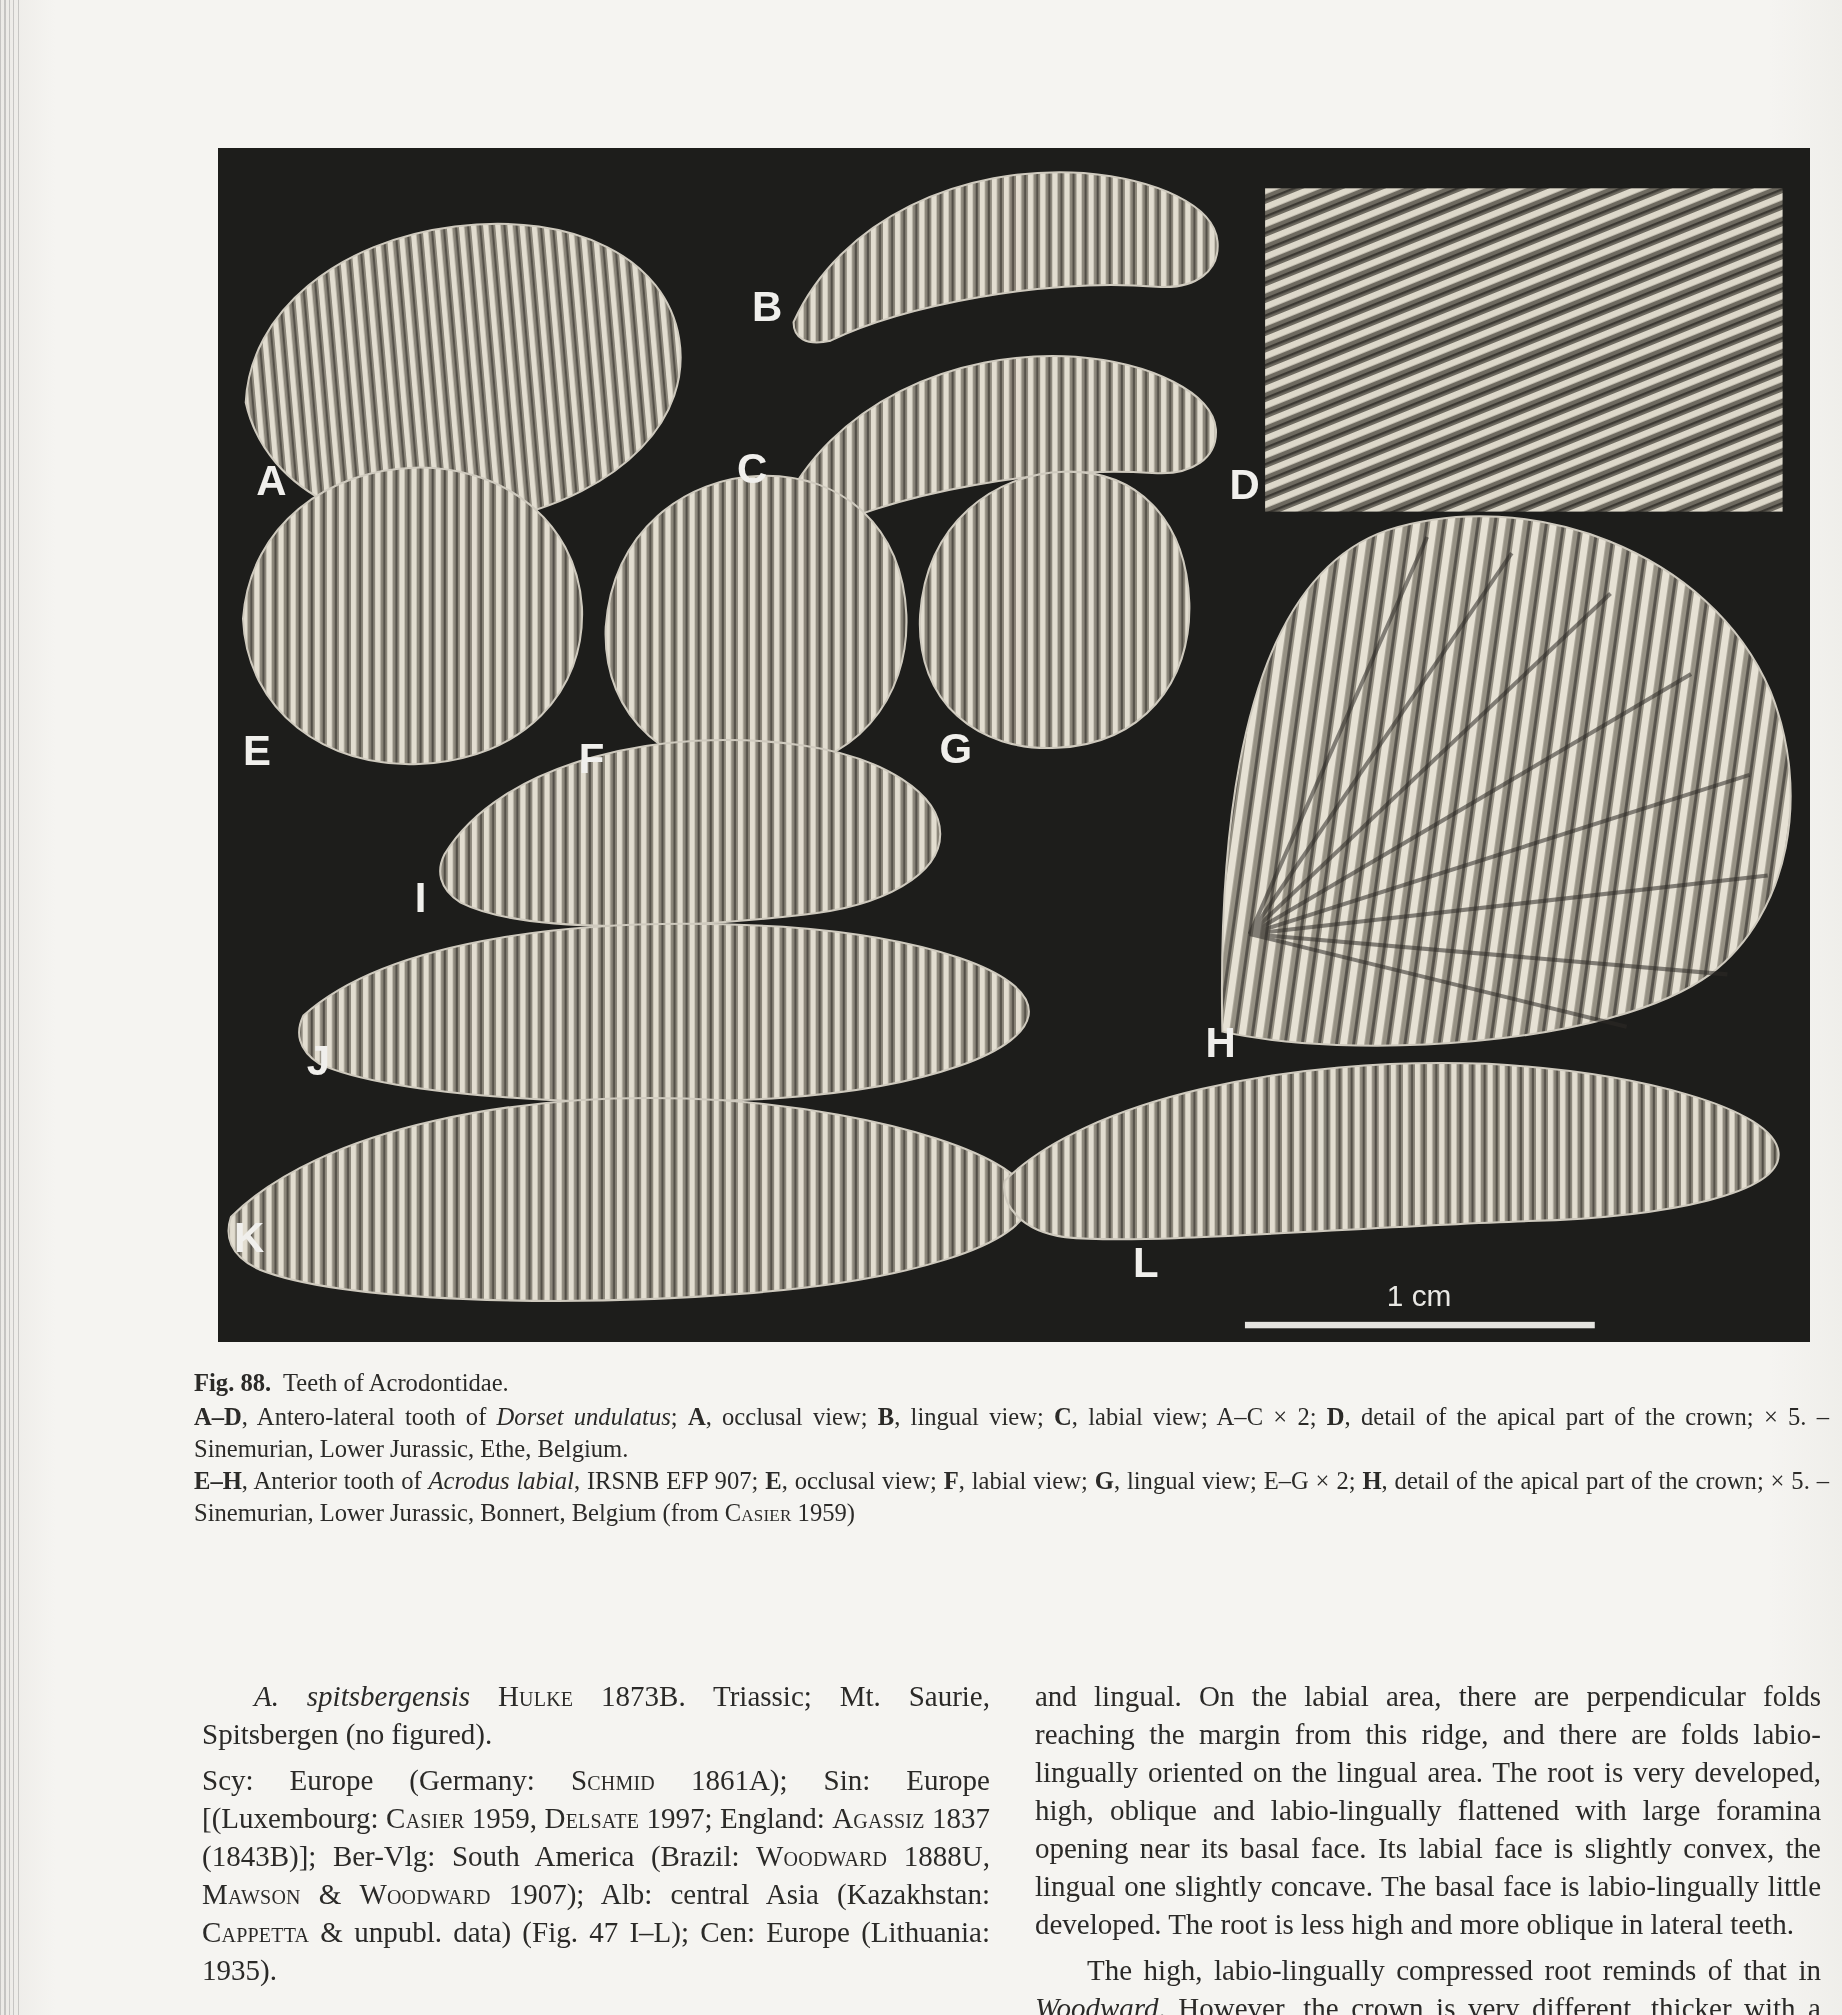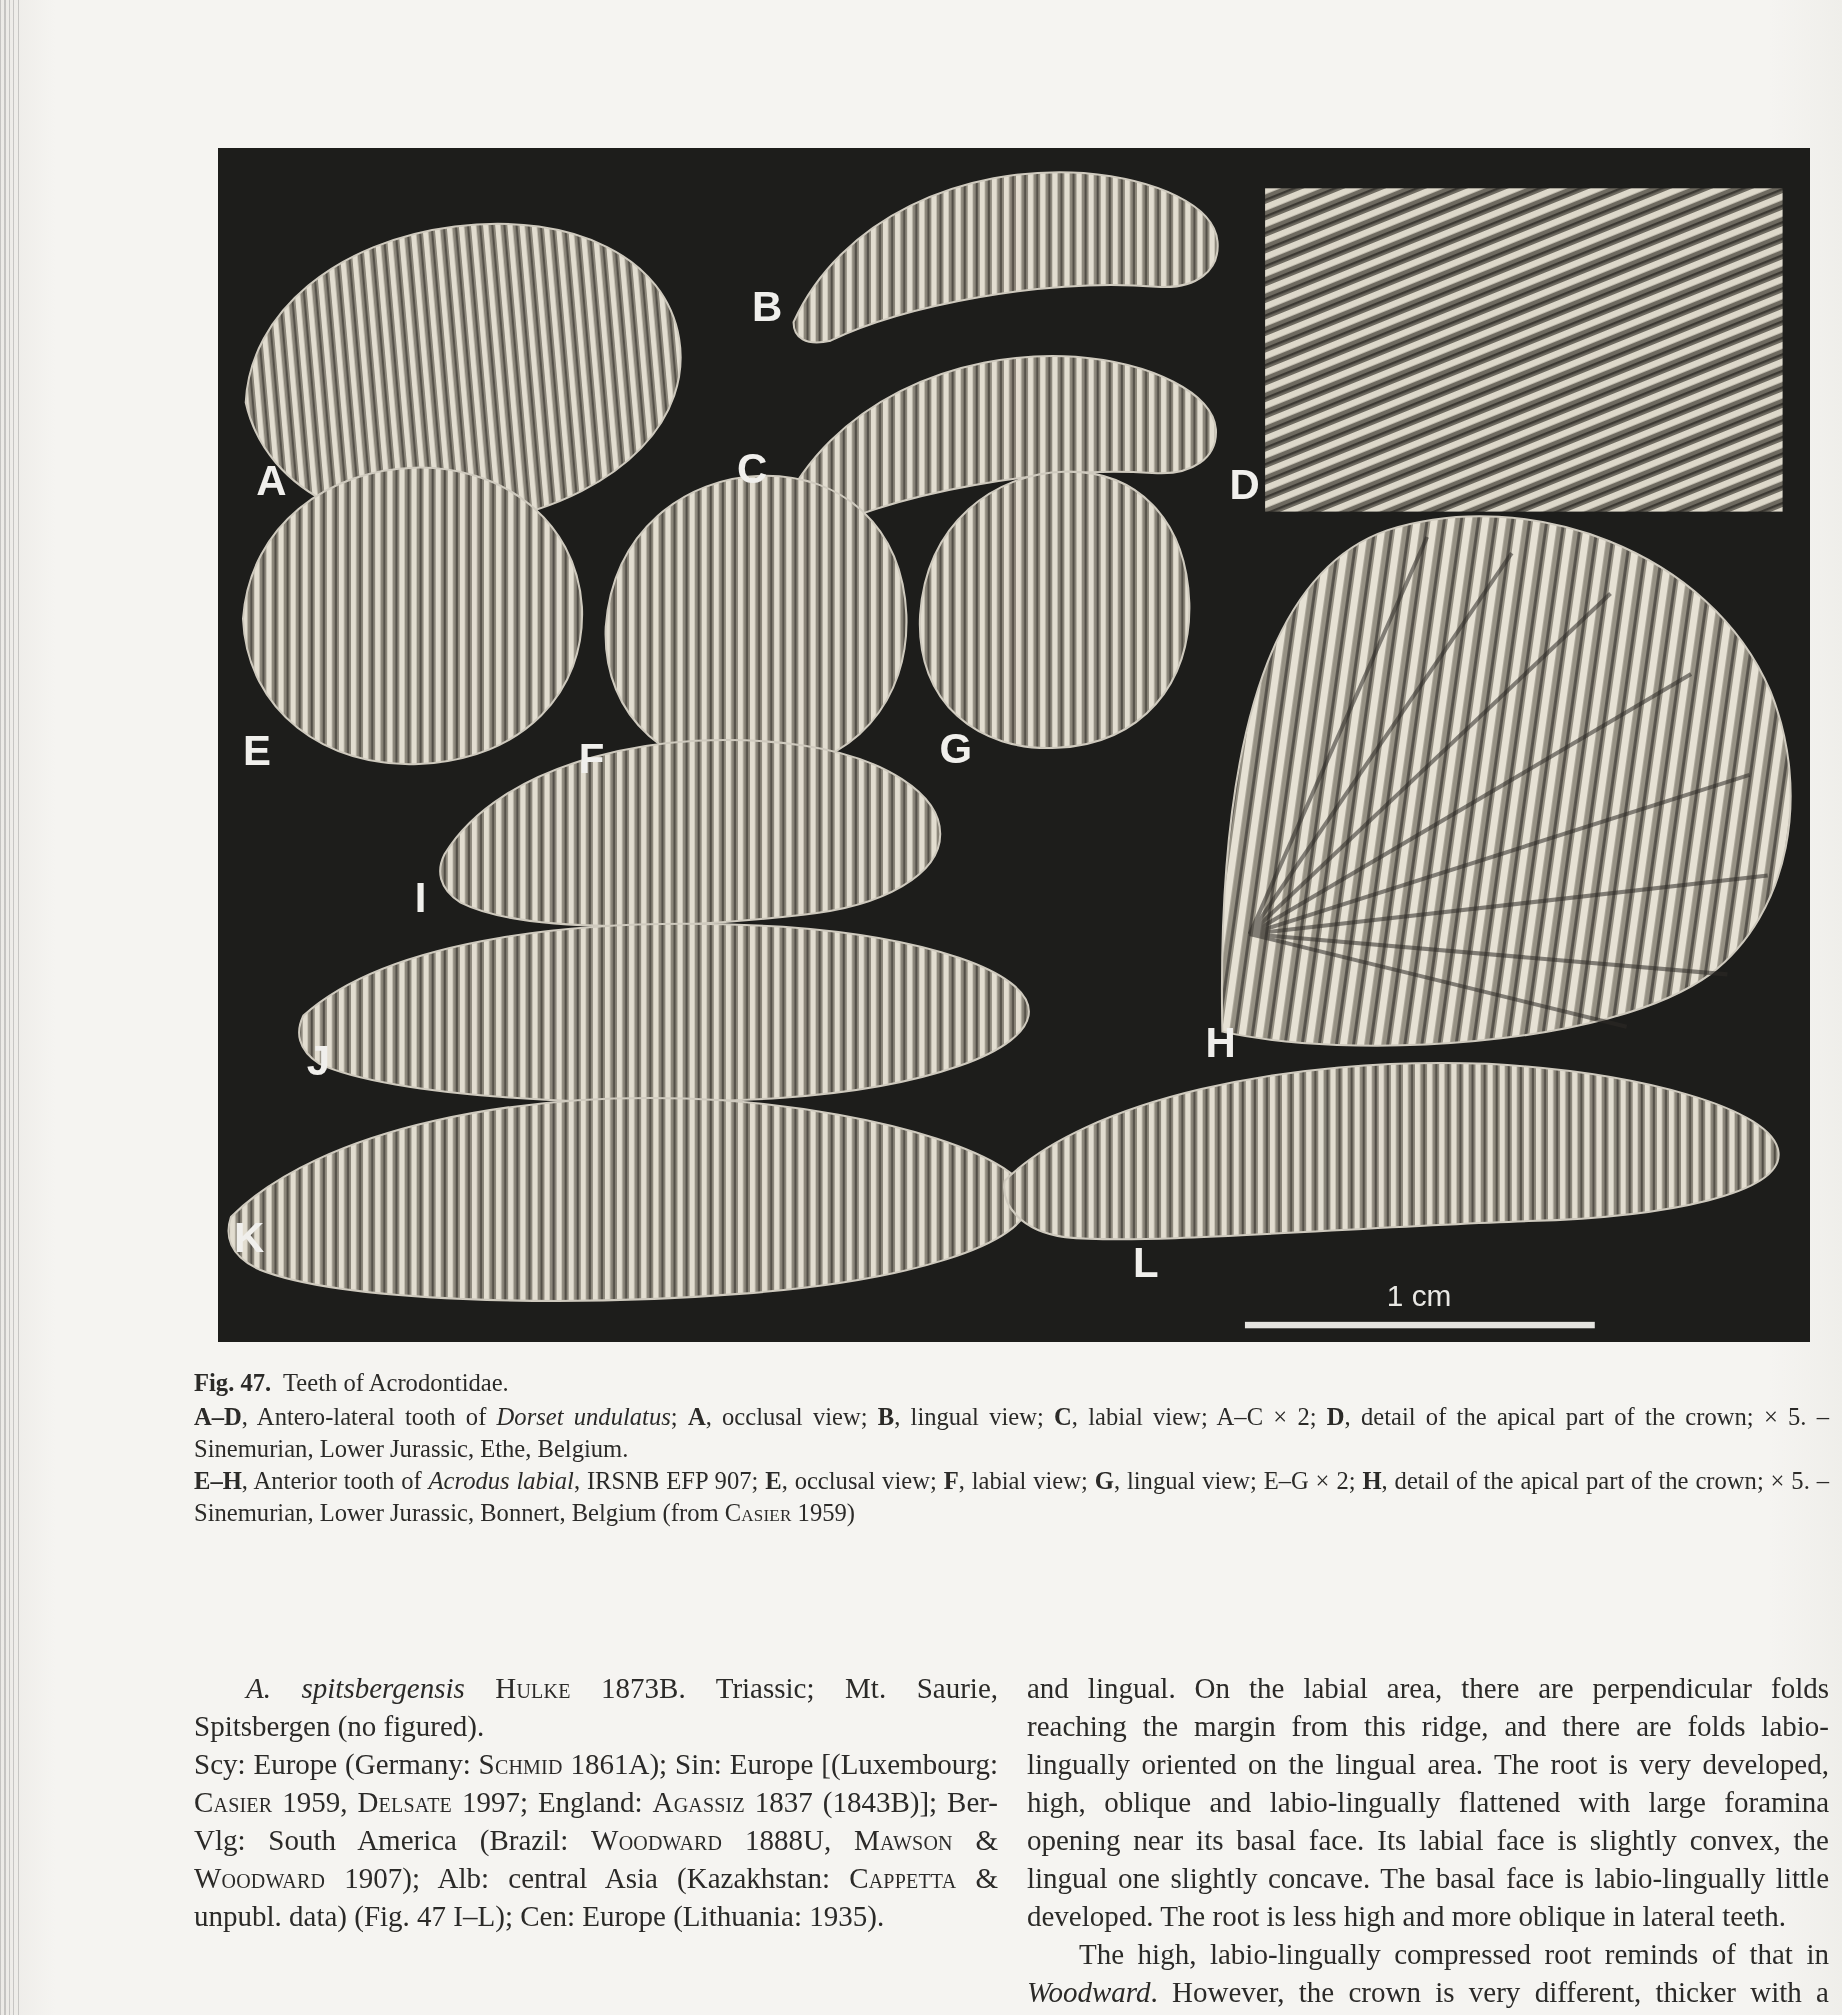--- a/index.html
+++ b/index.html
@@ -25,21 +25,21 @@
     font-size:24.6px;line-height:32px;
   }
   .caption p{margin:0;text-align:justify;}
   .caption p.cap-title{text-align:left;margin-bottom:2.4px;}
   .col{
     position:absolute;top:1669px;width:804px;
     font-size:29px;line-height:38px;text-align:justify;
   }
   .col-left{left:194px;}
   .col-right{left:1027px;width:802px;}
-  .col p{margin:0;}
+  .col p{margin:8px;}
   .ind{text-indent:52px;}
   .gap-s{margin-top:20px;}
   sc{font-variant:small-caps;letter-spacing:0.2px;}
 </style>
 </head>
 <body>
 
 <div class="page">
 
   <div class="scan-streaks"></div>
@@ -103,21 +103,21 @@
       <text class="flabel" x="2270" y="2800">L</text>
 
       <g>
         <text class="fscale" x="2900" y="2872">1 cm</text>
         <rect x="2548" y="2912" width="868" height="16" fill="#e5e4e0"></rect>
       </g>
     </svg>
   </div>
 
   <div class="caption">
-    <p class="cap-title"><b>Fig. 47.</b>&nbsp; Teeth of Acrodontidae.</p>
+    <p class="cap-title"><b>Fig. 88.</b>&nbsp; Teeth of Acrodontidae.</p>
     <p><b>A–D</b>, Antero-lateral tooth of <i>Dorset undulatus</i>; <b>A</b>, occlusal view; <b>B</b>, lingual view; <b>C</b>, labial view; A–C × 2; <b>D</b>, detail of the apical part of the crown; × 5. – Sinemurian, Lower Jurassic, Ethe, Belgium.</p>
     <p><b>E–H</b>, Anterior tooth of <i>Acrodus labial</i>, IRSNB EFP 907; <b>E</b>, occlusal view; <b>F</b>, labial view; <b>G</b>, lingual view; E–G × 2; <b>H</b>, detail of the apical part of the crown; × 5. – Sinemurian, Lower Jurassic, Bonnert, Belgium (from <sc>Casier</sc> 1959)</p>
   </div>
 
   <div class="col col-left">
     <p class="ind"><i>A. spitsbergensis</i> <sc>Hulke</sc> 1873B. Triassic; Mt. Saurie, Spitsbergen (no figured).</p>
     <p class="gap-s">Scy: Europe (Germany: <sc>Schmid</sc> 1861A); Sin: Europe [(Luxembourg: <sc>Casier</sc> 1959, <sc>Delsate</sc> 1997; England: <sc>Agassiz</sc> 1837 (1843B)]; Ber-Vlg: South America (Brazil: <sc>Woodward</sc> 1888U, <sc>Mawson</sc> &amp; <sc>Woodward</sc> 1907); Alb: central Asia (Kazakhstan: <sc>Cappetta</sc> &amp;  unpubl. data) (Fig. 47 I–L); Cen: Europe (Lithuania:  1935).</p>
 
   </div>
 

